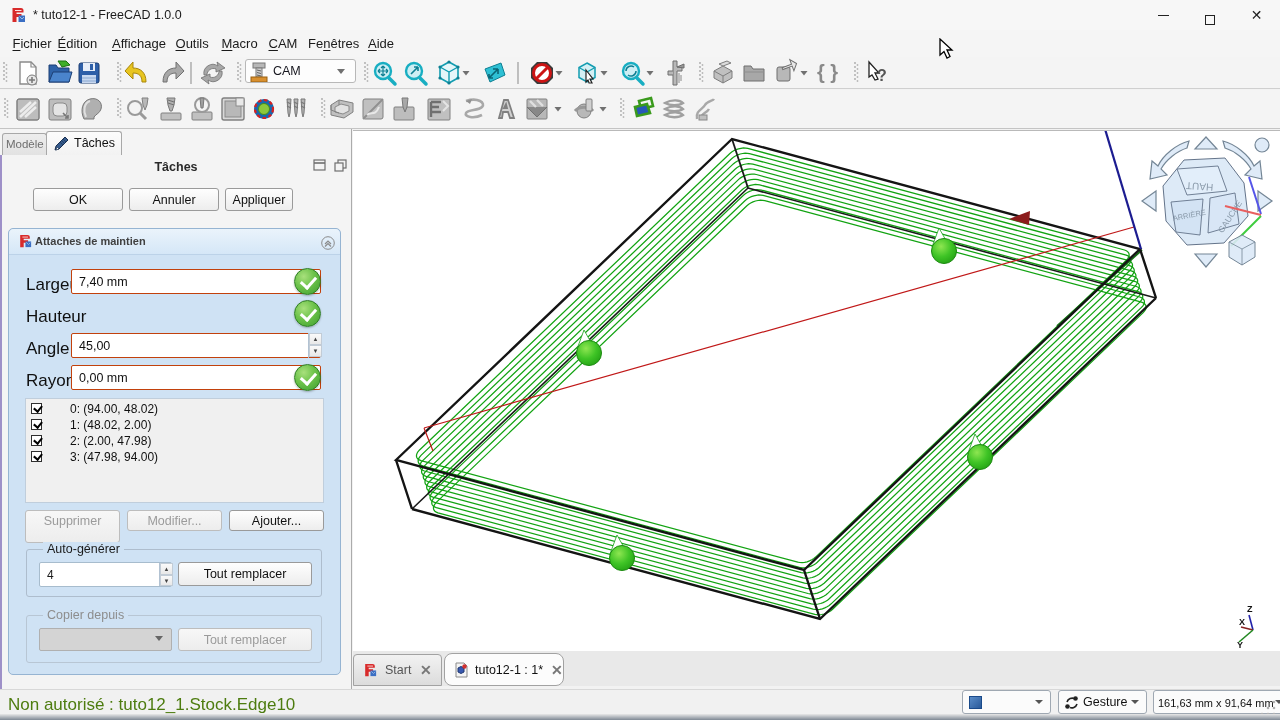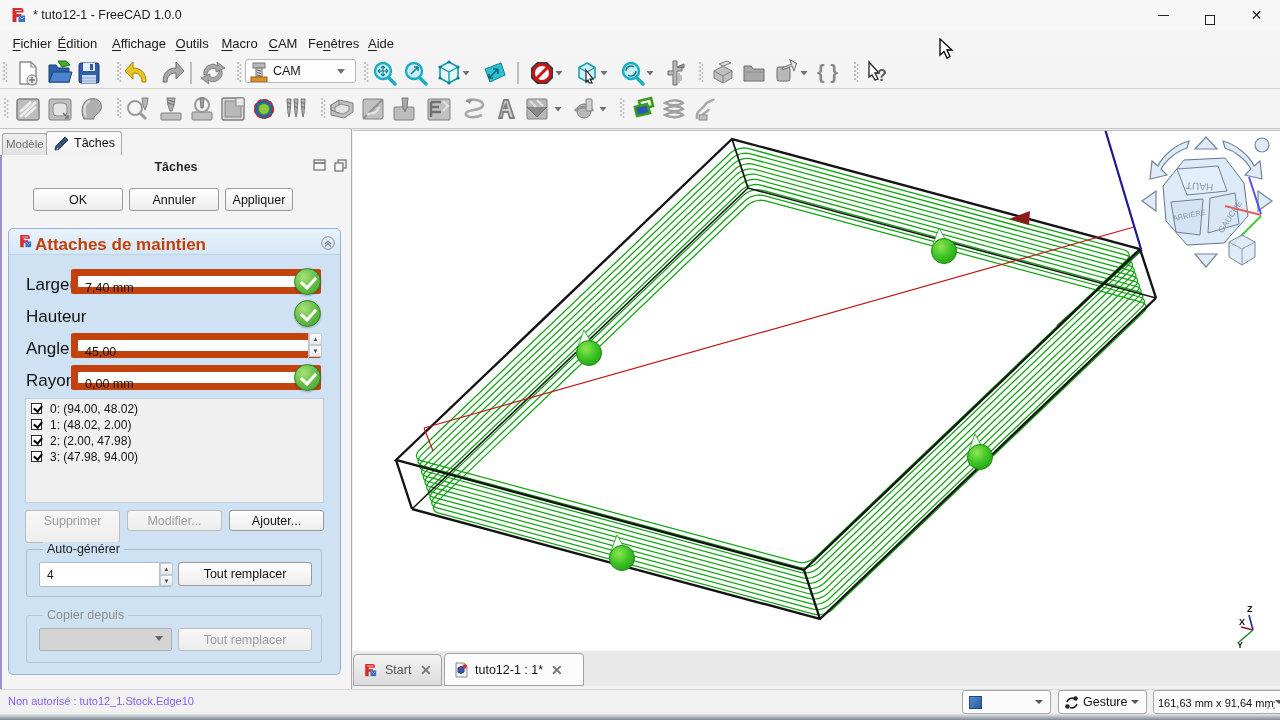--- a/index.html
+++ b/index.html
@@ -24,47 +24,47 @@
 .ptab { position:absolute; top:2px; height:24px; border:1px solid #a8a8a8; border-bottom:none; border-radius:3px 3px 0 0; font-size:12.5px; }
 #tabmodele { left:2px; width:45px; font-size:11.5px; background:linear-gradient(#ededed,#e2e2e2); color:#6e6e6e; top:4px; height:22px; }
 #tabtaches { left:46px; width:76px; background:linear-gradient(#fcfcfc,#f2f2f2); color:#111; }
 #ptitle { position:absolute; left:0; top:31px; width:352px; text-align:center; font-size:12.5px; font-weight:bold; color:#2a2a2a; }
 #purple { left:0; top:26px; width:2px; height:534px; background:#9e90c8; }
 .btn { position:absolute; background:linear-gradient(#fefefe,#ededed); border:1px solid #9a9a9a; border-radius:3px; text-align:center; font-size:12.5px; color:#111; }
 .btn.dis { color:#9b9b9b; border-color:#bdbdbd; background:linear-gradient(#f7f7f7,#ededed); }
 
 #bluebox { left:8px; top:99px; width:333px; height:447px; background:#cfe2f4; border:1px solid #96b4d2; border-radius:5px; }
 #bbheader { position:absolute; left:0; top:0; width:331px; height:26px; background:linear-gradient(#eaf3fb,#d5e7f7); border-radius:5px 5px 0 0; border-bottom:1px solid #bcd2e8; }
-#bbtitle { position:absolute; left:26px; top:6px; font-size:17px; font-weight:bold; color:#c2410c; }
+#bbtitle { position:absolute; left:26px; top:6px; font-size:11px; font-weight:bold; color:#404040; }
 .flabel { position:absolute; left:17px; font-size:17px; color:#101010; }
-.finput { position:absolute; left:62px; width:250px; height:25px; background:#fff; border:7px solid #c2410c; border-radius:2px; font-size:12.5px; color:#101010; }
+.finput { position:absolute; left:62px; width:250px; height:25px; background:#fff; border:1px solid #c2410c; border-radius:2px; font-size:12.5px; color:#101010; }
 .finput span { position:absolute; left:7px; top:5px; }
 .gcheck { position:absolute; left:285px; width:27px; height:27px; border-radius:50%;
   background:radial-gradient(circle at 35% 30%, #a8e07c 0%, #6cc24a 45%, #3d9e2e 100%);
   border:1px solid #2e7d24; box-shadow:0 1px 2px rgba(0,0,0,0.25); }
 .gcheck:after { content:""; position:absolute; left:6px; top:7px; width:12px; height:7px;
   border-left:3.5px solid #fff; border-bottom:3.5px solid #fff; transform:rotate(-48deg); }
 .spin { position:absolute; width:13px; border-left:1px solid #b2c2d2; }
 .spin .up, .spin .dn { position:absolute; left:0; width:13px; font-size:6px; color:#444; text-align:center; background:linear-gradient(#fafafa,#e8e8e8); border:1px solid #c2ccd6; }
 #listbox { position:absolute; left:16px; top:169px; width:299px; height:105px; background:#f0f0f0; border:1px solid #c0cedc; }
-.litem { position:absolute; left:5px; font-size:12px; color:#101010; }
+.litem { position:absolute; left:5px; font-size:12px; color:#101010;padding-left:20px; }
 .cb { position:absolute; left:0px; top:1px; width:11px; height:11px; background:#fff; border:1.2px solid #2e2e2e; }
 .cb:after { content:""; position:absolute; left:2px; top:1px; width:6px; height:4px; border-left:2px solid #000; border-bottom:2px solid #000; transform:rotate(-50deg); }
 .group { position:absolute; left:17px; width:296px; border:1px solid #aebdcd; border-radius:3px; }
 .glabel { position:absolute; left:16px; top:-8px; background:#cfe2f4; padding:0 4px; font-size:12.5px; }
 
 #viewport { left:353px; top:130px; width:927px; height:521px; background:#ffffff; border-top:1px solid #b9b9b9; }
 
 #tabbar { left:353px; top:651px; width:927px; height:35px; background:#e9e9e9; }
 .vtab { position:absolute; top:3px; height:32px; border:1px solid #a2a2a2; border-radius:4px 4px 0 0; font-size:12.5px; }
 #vtab1 { left:0px; width:89px; background:linear-gradient(#f2f2f2,#dcdcdc); color:#555; }
-#vtab2 { left:91px; width:140px; background:#fcfcfc; color:#111; top:2px; height:33px; }
+#vtab2 { left:91px; width:120px; background:#fcfcfc; color:#111; top:2px; height:33px;border-radius:8px; }
 .xclose { font-weight:bold; color:#787878; font-size:14px; }
 #status { left:0; top:689px; width:1280px; height:25px; background:#f1f1f1; border-top:1px solid #d8d8d8; }
-#statustext { left:8px; top:5px; font-size:11px; color:#8b5cf6; }
+#statustext { left:8px; top:5px; font-size:17px; color:#4d7c0f; }
 .scombo { position:absolute; top:690px; height:24px; background:#fbfbfb; border:1px solid #9fa8b2; border-radius:3px; font-size:12.5px; color:#111;margin-left:32px; }
 #bstrip { left:0; top:714px; width:1280px; height:6px; background:linear-gradient(#e8e8e8,#7e8894); }
 </style></head>
 <body>
 <div id="titlebar" class="abs">
     <span class="abs" style="left:10px;top:7px"><svg width="16" height="16" viewBox="0 0 16 16">
 <path d="M2.5,1 L11,1 Q13.5,1 13.5,3.5 L13.5,5.5 L6.5,5.5 L6.5,7 L11.5,7 L11.5,10 L6.5,10 L6.5,15 L2.5,15 Z" fill="#d82b2b"></path>
 <path d="M5,3 L11.5,3 L11.5,4 L5,4 Z" fill="#fff" opacity="0.85"></path>
 <path d="M8.5,8.5 L15,8.5 L15,15 L8.5,15 Z" fill="#3b6fc4"></path>
 <path d="M9.5,9.5 L12,12 L14,10" stroke="#9ab8e0" stroke-width="1" fill="none"></path>

